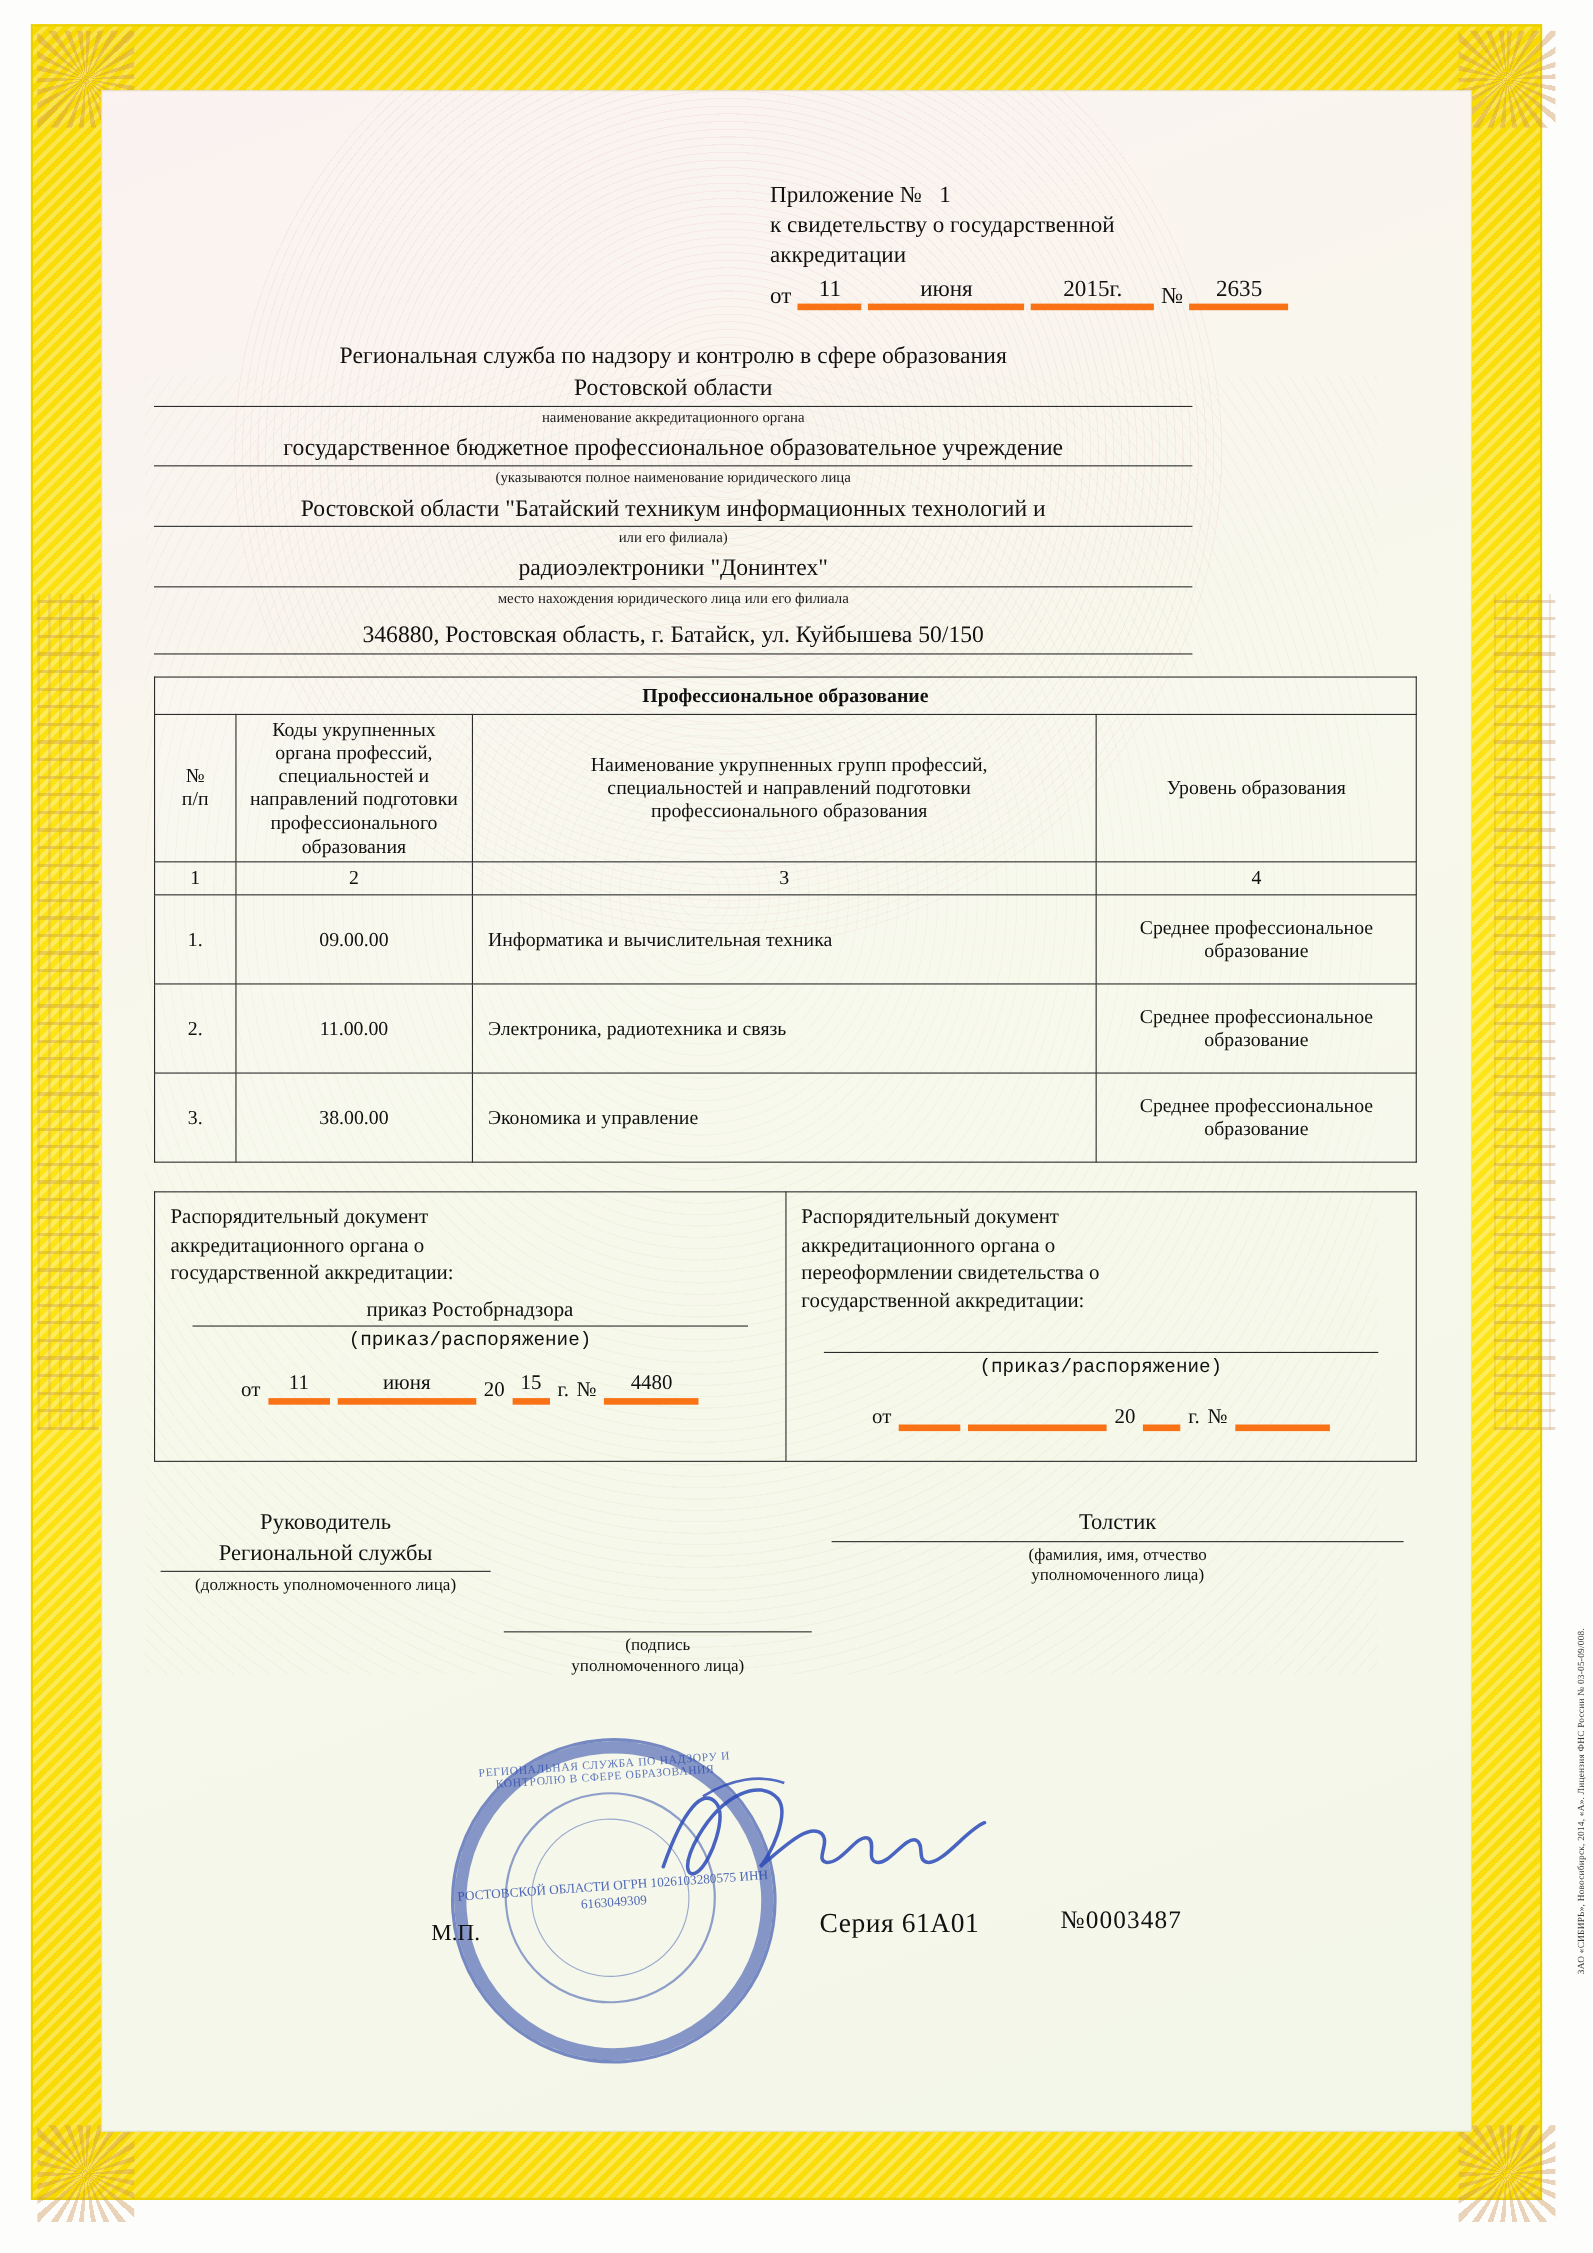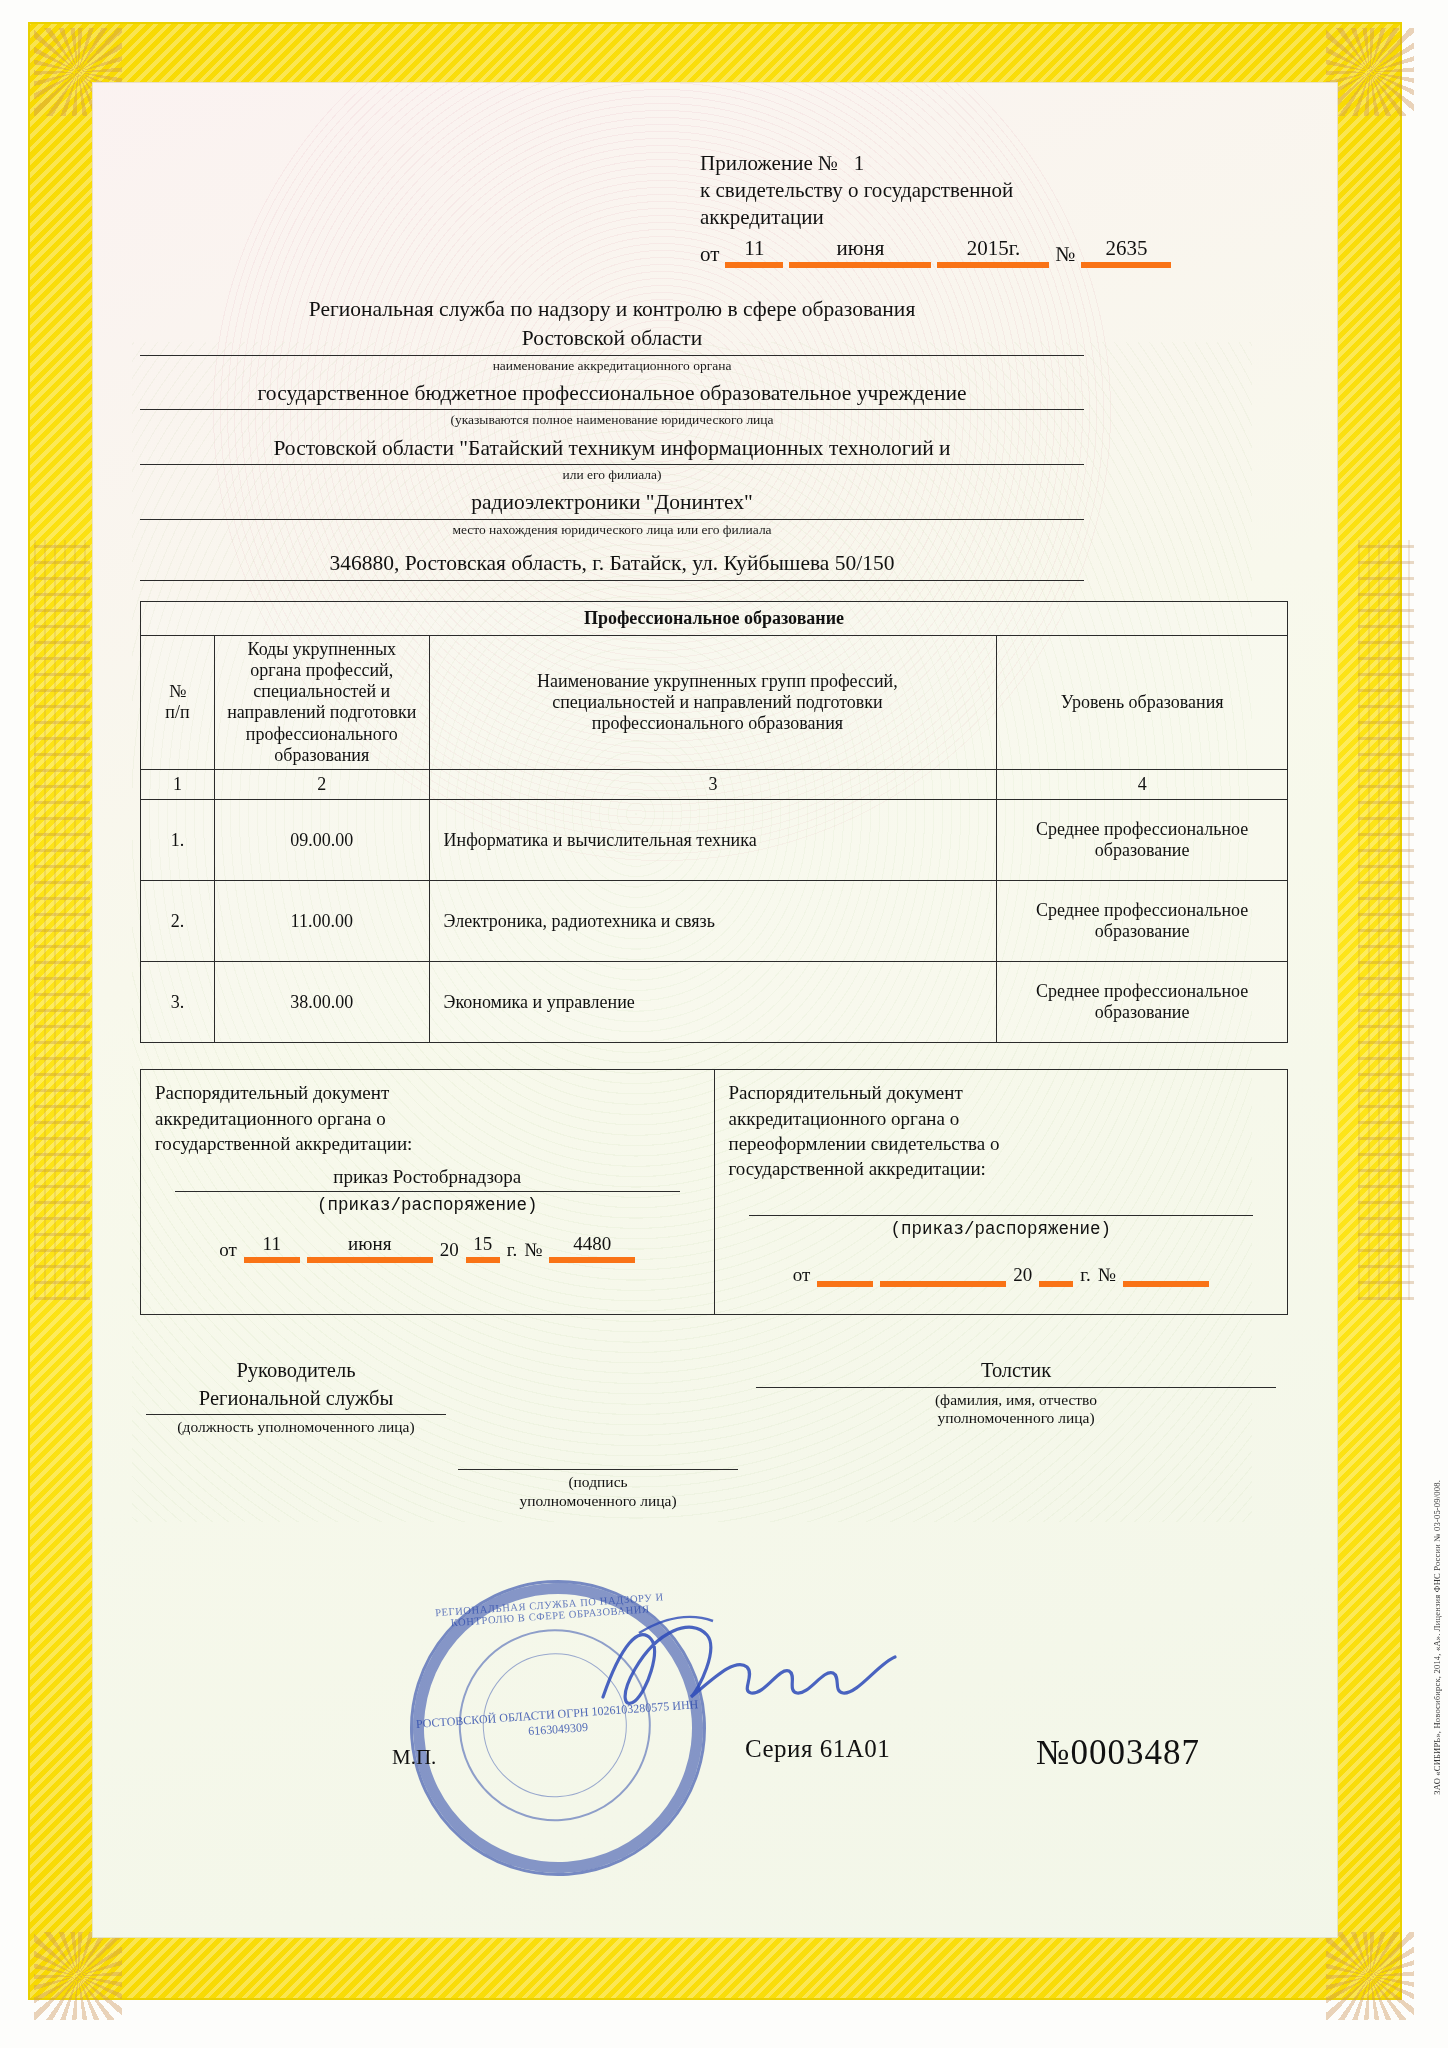--- a/index.html
+++ b/index.html
@@ -86,21 +86,21 @@
     background: repeating-radial-gradient(ellipse at 45% 40%, rgba(180,205,150,0.22) 0 1px, rgba(255,255,255,0) 1px 9px);
   }
   #guilloche .g3 {
     position: absolute; left: 0; top: 0; right: 0; bottom: 0;
     background: linear-gradient(160deg, rgba(250,235,240,0.55) 0%, rgba(244,247,230,0.55) 45%, rgba(236,243,226,0.6) 100%);
   }
 
   
   #content {
     position: absolute;
-    left: 140px; top: 150px;
+    left: 140px; top: 164px;
     width: 944px;
     font-size: 19.5px;
     line-height: 1.28;
   }
 
   .hdr-block { margin-left: 560px; width: 590px; }
   .hdr-line { white-space: nowrap; font-size: 21px; }
   .u { display: inline-block; border-bottom: 6px solid #f97316; text-align: center; }
 
   .date-row {
@@ -219,22 +219,22 @@
   #mp {
     position: absolute; left: 392px; top: 1745px;
     font-size: 21px; font-weight: normal;
   }
   #serial {
     position: absolute; left: 745px; top: 1735px;
     font-size: 25px; letter-spacing: .5px;
     font-family: "Liberation Serif", serif;
   }
   #number {
-    position: absolute; left: 1036px; top: 1733px;
-    font-size: 35px; letter-spacing: 1px;
+    position: absolute; left: 964px; top: 1733px;
+    font-size: 23px; letter-spacing: 1px;
   }
 
   
   #stamp {
     position: absolute;
     left: 410px; top: 1580px;
     width: 290px; height: 290px;
     border-radius: 50%;
     border: 3px solid rgba(40,70,170,0.62);
     box-shadow: inset 0 0 0 9px rgba(255,255,255,0), inset 0 0 0 11px rgba(40,70,170,0.55);

